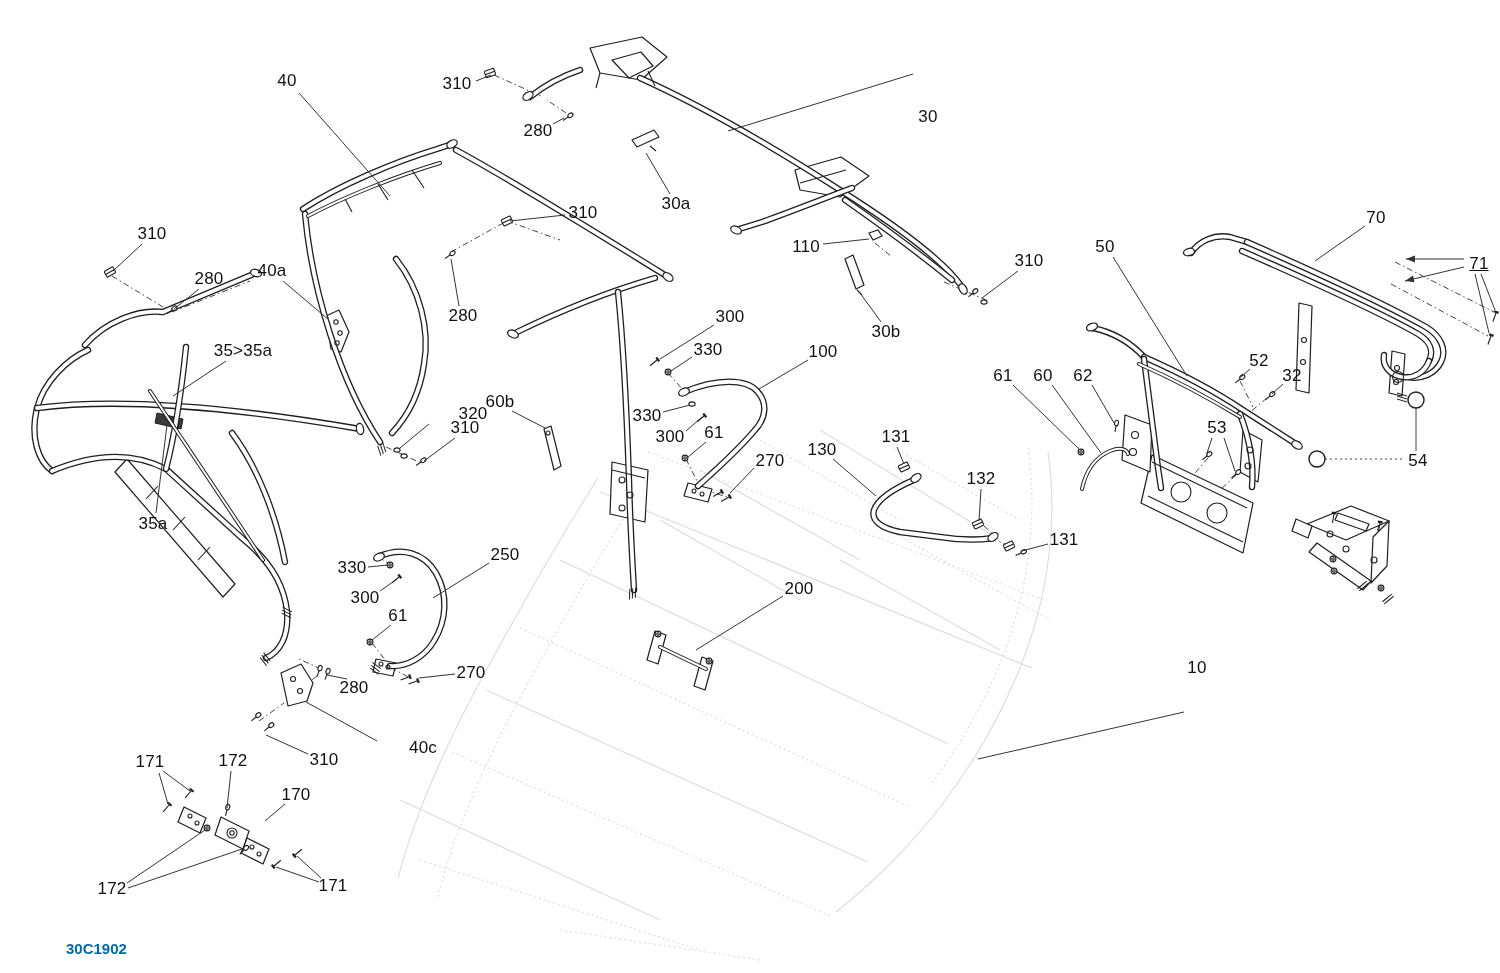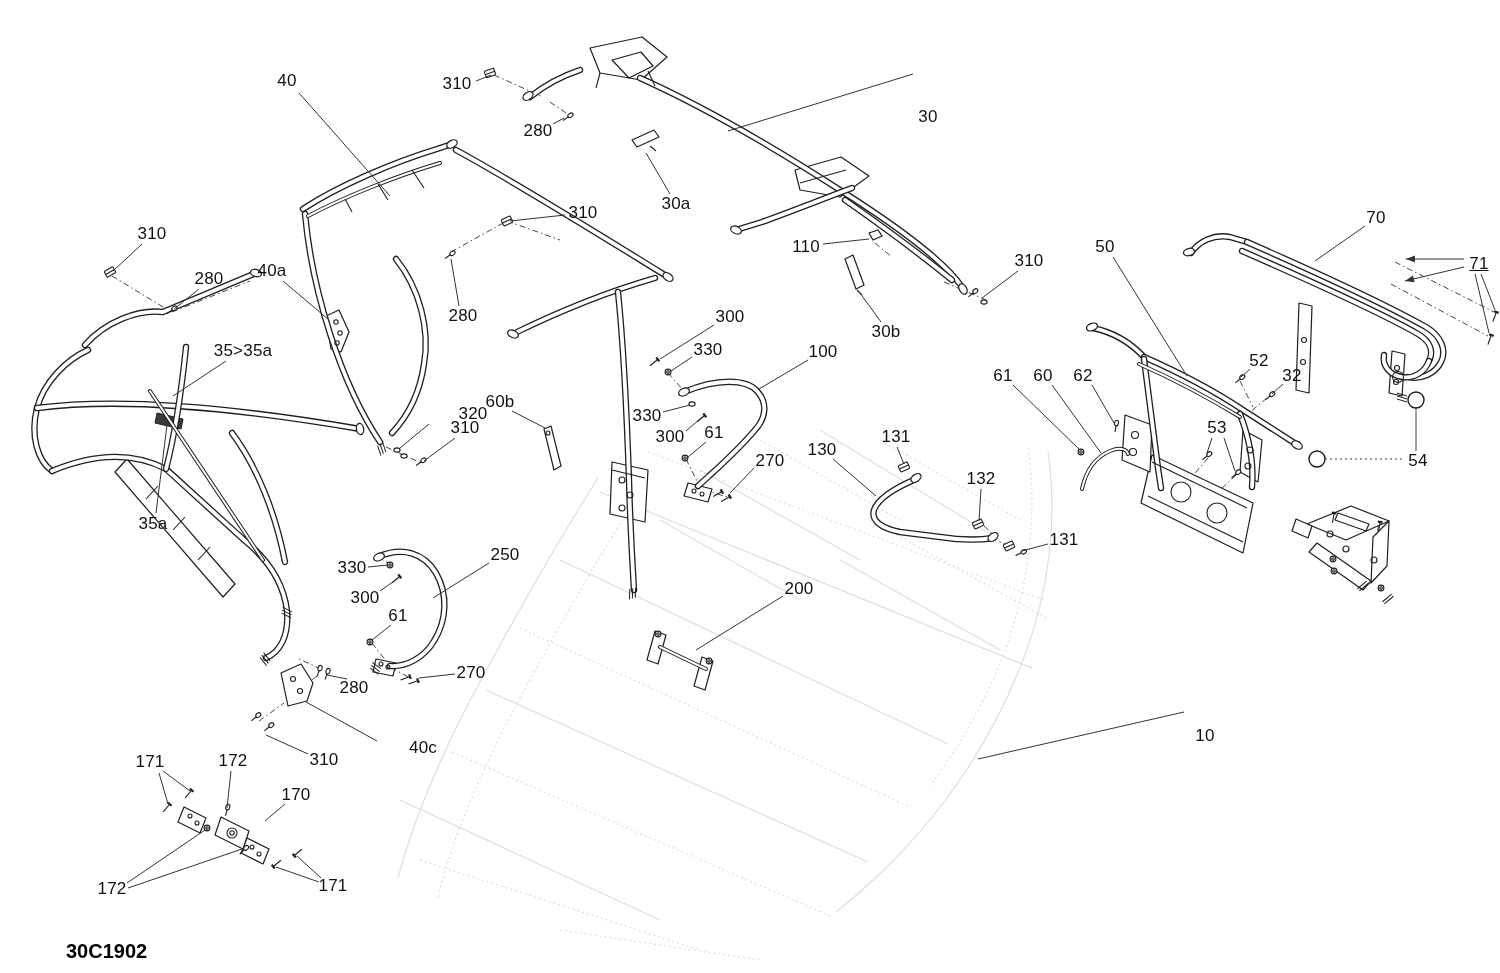--- a/index.html
+++ b/index.html
@@ -1,21 +1,21 @@
 <!DOCTYPE html>
 <html><head>
 <meta charset="utf-8">
 <style>
   html,body{margin:0;padding:0;background:#fff;}
   #stage{position:relative;width:1500px;height:973px;background:#fff;overflow:hidden;
          font-family:"Liberation Sans",sans-serif;}
   #art{position:absolute;left:0;top:0;}
   .callout{position:absolute;transform:translate(-50%,-50%);font-size:17px;color:#111;
            white-space:nowrap;letter-spacing:.2px;}
-  .diagram-code{position:absolute;font-size:20px;font-weight:bold;color:#000000;}
+  .diagram-code{position:absolute;font-size:15px;font-weight:bold;color:#0369a1;}
 </style>
 </head>
 <body>
 
 <div id="stage">
   <svg id="art" width="1500" height="973" viewBox="0 0 1500 973">
       <g stroke="#c3c3c3" fill="none" stroke-width="1.2" opacity="0.55">
         <path d="M1048,452 C1058,520 1048,592 1026,652 C1004,712 974,762 944,802 C914,842 874,882 836,912" stroke-dasharray="none"></path>
         <path d="M1028,448 C1038,514 1028,584 1008,642 C988,700 958,748 930,786" stroke-dasharray="2 3"></path>
         <path d="M598,478 C560,538 520,608 482,678 C444,748 414,818 398,878" stroke-dasharray="none"></path>
@@ -593,17 +593,17 @@
     <div class="callout" style="left: 471px; top: 673px;">270</div>
     <div class="callout" style="left: 354px; top: 688px;">280</div>
     <div class="callout" style="left: 389px; top: 748px; margin-left: 34px;">40c</div>
     <div class="callout" style="left: 324px; top: 760px;">310</div>
     <div class="callout" style="left: 150px; top: 762px;">171</div>
     <div class="callout" style="left: 233px; top: 761px;">172</div>
     <div class="callout" style="left: 296px; top: 795px;">170</div>
     <div class="callout" style="left: 112px; top: 889px;">172</div>
     <div class="callout" style="left: 333px; top: 886px;">171</div>
     <div class="callout" style="left: 799px; top: 589px;">200</div>
-    <div class="callout" style="left: 1197px; top: 736px; margin-left: 8px;">10</div>
+    <div class="callout" style="left: 1197px; top: 668px;">10</div>
     <div class="callout" style="left: 450px; top: 414px; margin-left: 23px;">320</div>
     <div class="callout" style="left: 465px; top: 428px;">310</div>
     <div class="callout" style="left: 500px; top: 402px;">60b</div>
   </div>
 
 </body></html>

